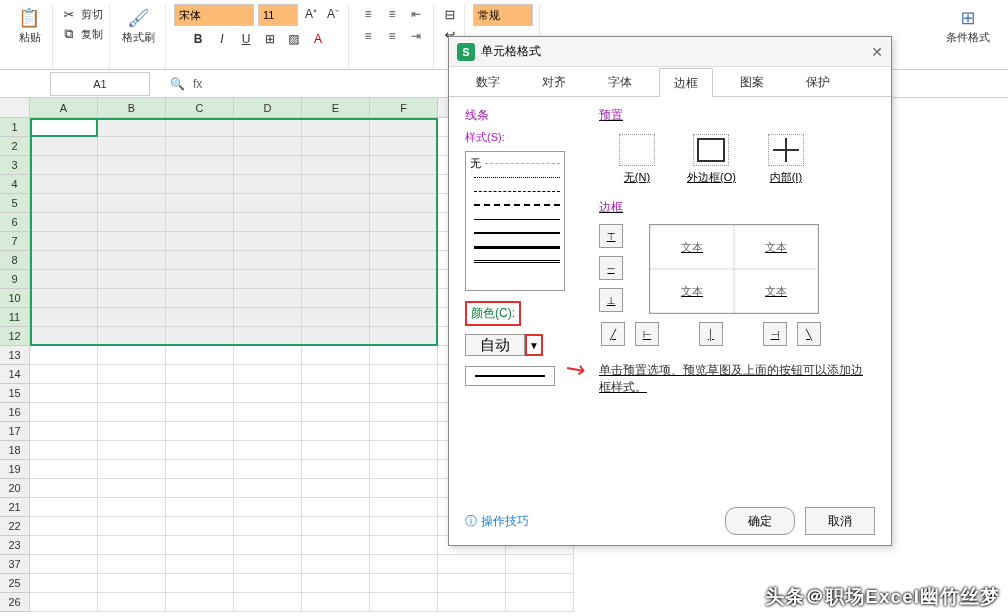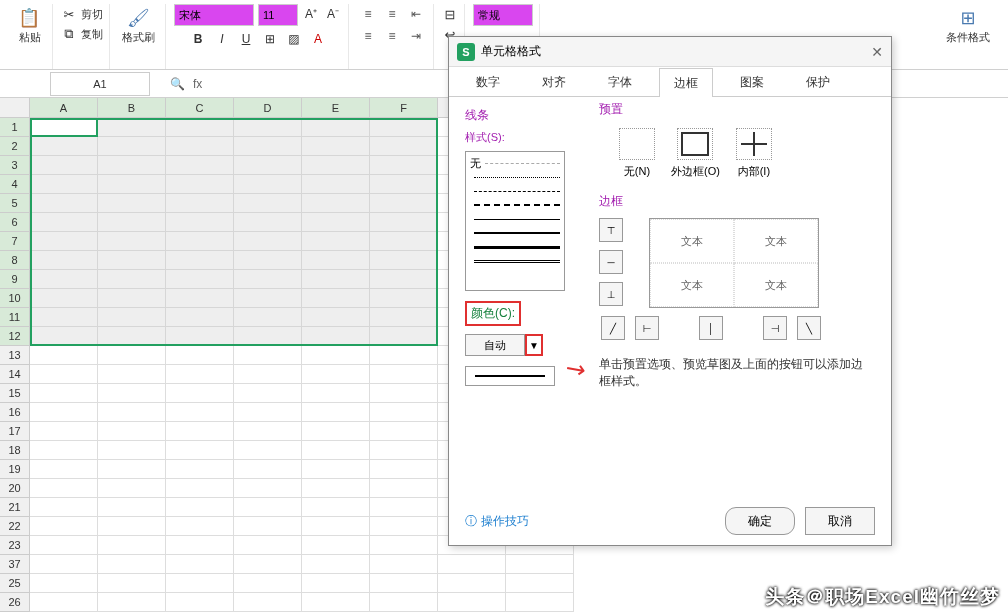--- a/index.html
+++ b/index.html
@@ -6,21 +6,21 @@
 body { width: 1008px; height: 616px; background: #fff; overflow: hidden; position: relative; }
 
 
 .ribbon { height: 70px; background: #fff; border-bottom: 1px solid #d0d0d0; display: flex; padding: 4px 8px 0; gap: 2px; }
 .ribbon-group { display: flex; flex-direction: column; align-items: center; padding: 0 6px; border-right: 1px solid #e8e8e8; }
 .ribbon-group.no-border { border-right: none; }
 .rb-btn-lg { display: flex; flex-direction: column; align-items: center; font-size: 11px; color: #333; cursor: pointer; padding: 2px 4px; }
 .rb-icon { width: 24px; height: 24px; display: flex; align-items: center; justify-content: center; font-size: 18px; color: #4a7ab0; }
 .rb-small-row { display: flex; align-items: center; gap: 4px; font-size: 11px; color: #333; padding: 2px 0; cursor: pointer; }
 .rb-small-icon { width: 16px; height: 16px; display: inline-flex; align-items: center; justify-content: center; font-size: 13px; }
-.font-select { border: 1px solid #ccc; height: 22px; font-size: 11px; padding: 0 4px; background: #d946ef; }
+.font-select { border: 1px solid #ccc; height: 22px; font-size: 11px; padding: 0 4px; background: #fdba74; }
 .font-name { width: 80px; }
 .font-size { width: 40px; }
 .text-tools { display: flex; gap: 6px; margin-top: 4px; }
 .tt-btn { width: 18px; height: 18px; display: flex; align-items: center; justify-content: center; font-size: 12px; color: #333; cursor: pointer; }
 .align-grid { display: grid; grid-template-columns: repeat(3,22px); gap: 2px; }
 .align-btn { width: 22px; height: 20px; border: 1px solid transparent; display: flex; align-items: center; justify-content: center; cursor: pointer; font-size: 12px; color: #555; }
 .num-fmt { display: flex; align-items: center; gap: 2px; }
 
 
 .formula-bar { height: 28px; border-bottom: 1px solid #d0d0d0; display: flex; align-items: center; }
@@ -51,26 +51,26 @@
 .dlg-tab { padding: 6px 14px; font-size: 12px; color: #333; cursor: pointer; border: 1px solid transparent; border-bottom: none; }
 .dlg-tab.active { border-color: #ccc; background: #fff; position: relative; top: 1px; }
 .dlg-body { padding: 12px 16px; height: 400px; position: relative; }
 .section-label { font-size: 12px; color: #a21caf; margin-bottom: 6px; }
 .line-section { position: absolute; left: 16px; top: 10px; width: 120px; }
 .style-box { width: 100px; height: 140px; border: 1px solid #999; background: #fff; padding: 4px; font-size: 11px; }
 .style-row { height: 14px; display: flex; align-items: center; gap: 4px; }
 .style-sample { flex: 1; border-bottom: 1px solid #000; }
 .color-label { font-size: 12px; color: #15803d; margin-top: 10px; border: 2px solid #e03030; padding: 2px 4px; display: inline-block; }
 .color-select { margin-top: 8px; display: flex; align-items: center; }
-.color-btn { width: 60px; height: 22px; border: 1px solid #999; background: #f5f5f5; font-size: 11px; display: flex; align-items: center; justify-content: center; }
+.color-btn { width: 60px; height: 22px; border: 1px solid #999; background: #f5f5f5; font-size: 15px; display: flex; align-items: center; justify-content: center; }
 .color-dd { width: 18px; height: 22px; border: 2px solid #e03030; display: flex; align-items: center; justify-content: center; font-size: 10px; cursor: pointer; }
 .preview-line { margin-top: 10px; width: 90px; height: 20px; border: 1px solid #999; display: flex; align-items: center; justify-content: center; }
 .preview-line-inner { width: 70px; border-bottom: 2px solid #000; }
-.preset-section { position: absolute; left: 150px; top: 4px; width: 270px; }
-.preset-row { display: flex; gap: 16px; margin: 10px 0 6px 20px; }
+.preset-section { position: absolute; left: 150px; top: 10px; width: 270px; text-decoration: underline; }
+.preset-row { display: flex; gap: 32px; margin: 10px 0 6px 20px; }
 .preset-item { display: flex; flex-direction: column; align-items: center; gap: 4px; font-size: 11px; cursor: pointer; }
 .preset-box { width: 36px; height: 32px; border: 1px dotted #999; display: flex; align-items: center; justify-content: center; }
 .preset-box.outline::after { content: ""; width: 24px; height: 20px; border: 2px solid #333; }
 .preset-box.inner { position: relative; }
 .preset-box.inner::before { content: ""; position: absolute; width: 2px; height: 24px; background: #333; }
 .preset-box.inner::after { content: ""; position: absolute; width: 26px; height: 2px; background: #333; }
 .border-section { margin-top: 14px; }
 .border-preview-area { display: flex; gap: 6px; margin-top: 8px; }
 .border-side-btns { display: flex; flex-direction: column; gap: 8px; }
 .bbtn { width: 24px; height: 24px; border: 1px solid #999; background: #f5f5f5; cursor: pointer; display: flex; align-items: center; justify-content: center; font-size: 10px; }

